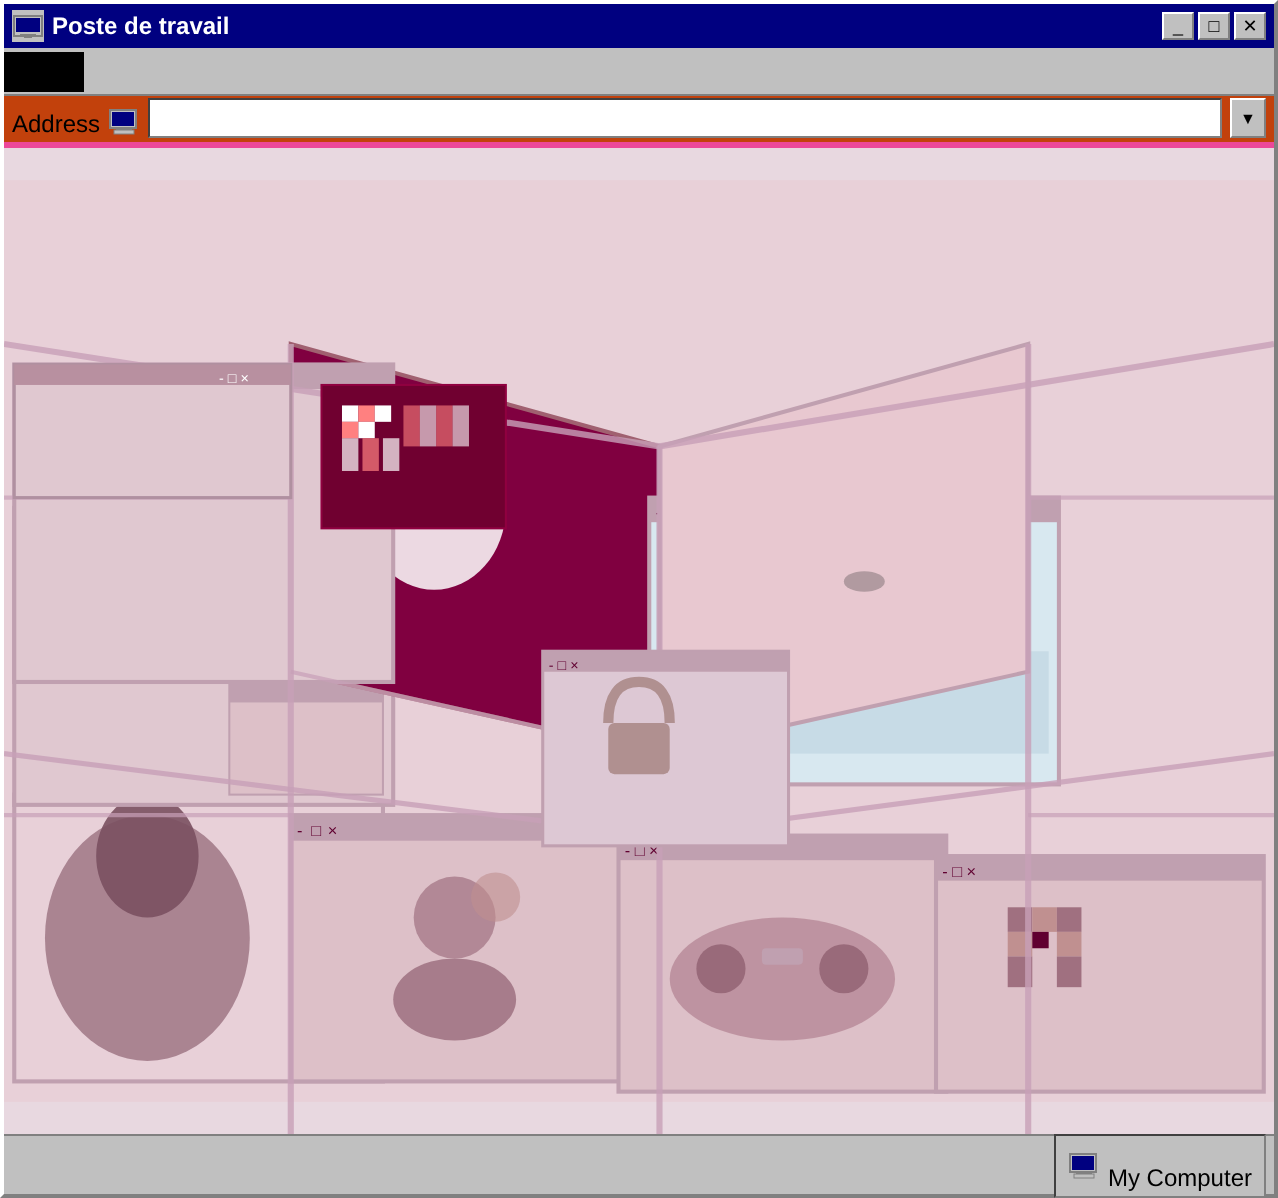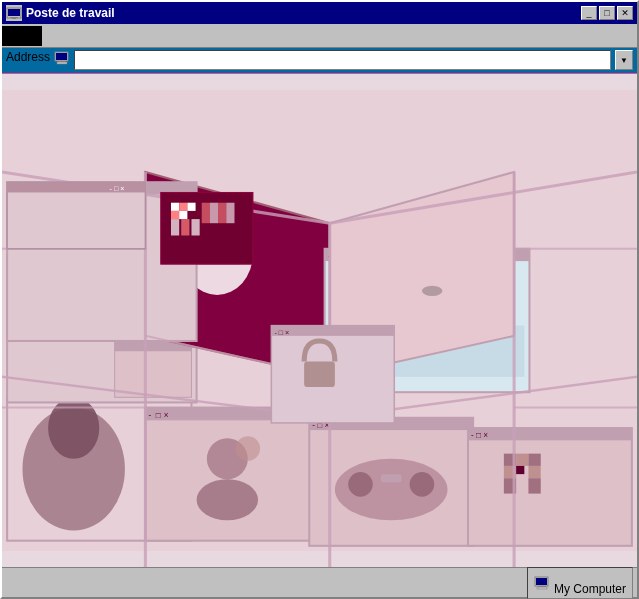--- a/index.html
+++ b/index.html
@@ -104,24 +104,24 @@
     .menu-bar-right {
       width: 40px;
       height: 20px;
       background: #000000;
       margin-right: 4px;
     }
 
     
     .address-bar {
       display: flex;
-      align-items: flex-start;
+      align-items: flex-end;
       padding: 2px 4px;
-      background: #0369a1;
-      border-bottom: 1px solid #ec4899;
+      background: #c2410c;
+      border-bottom: 3px solid #ec4899;
       height: 26px;
       flex-shrink: 0;
       gap: 4px;
     }
 
     .address-label {
       font-size: 12px;
       font-weight: normal;
     }
 

